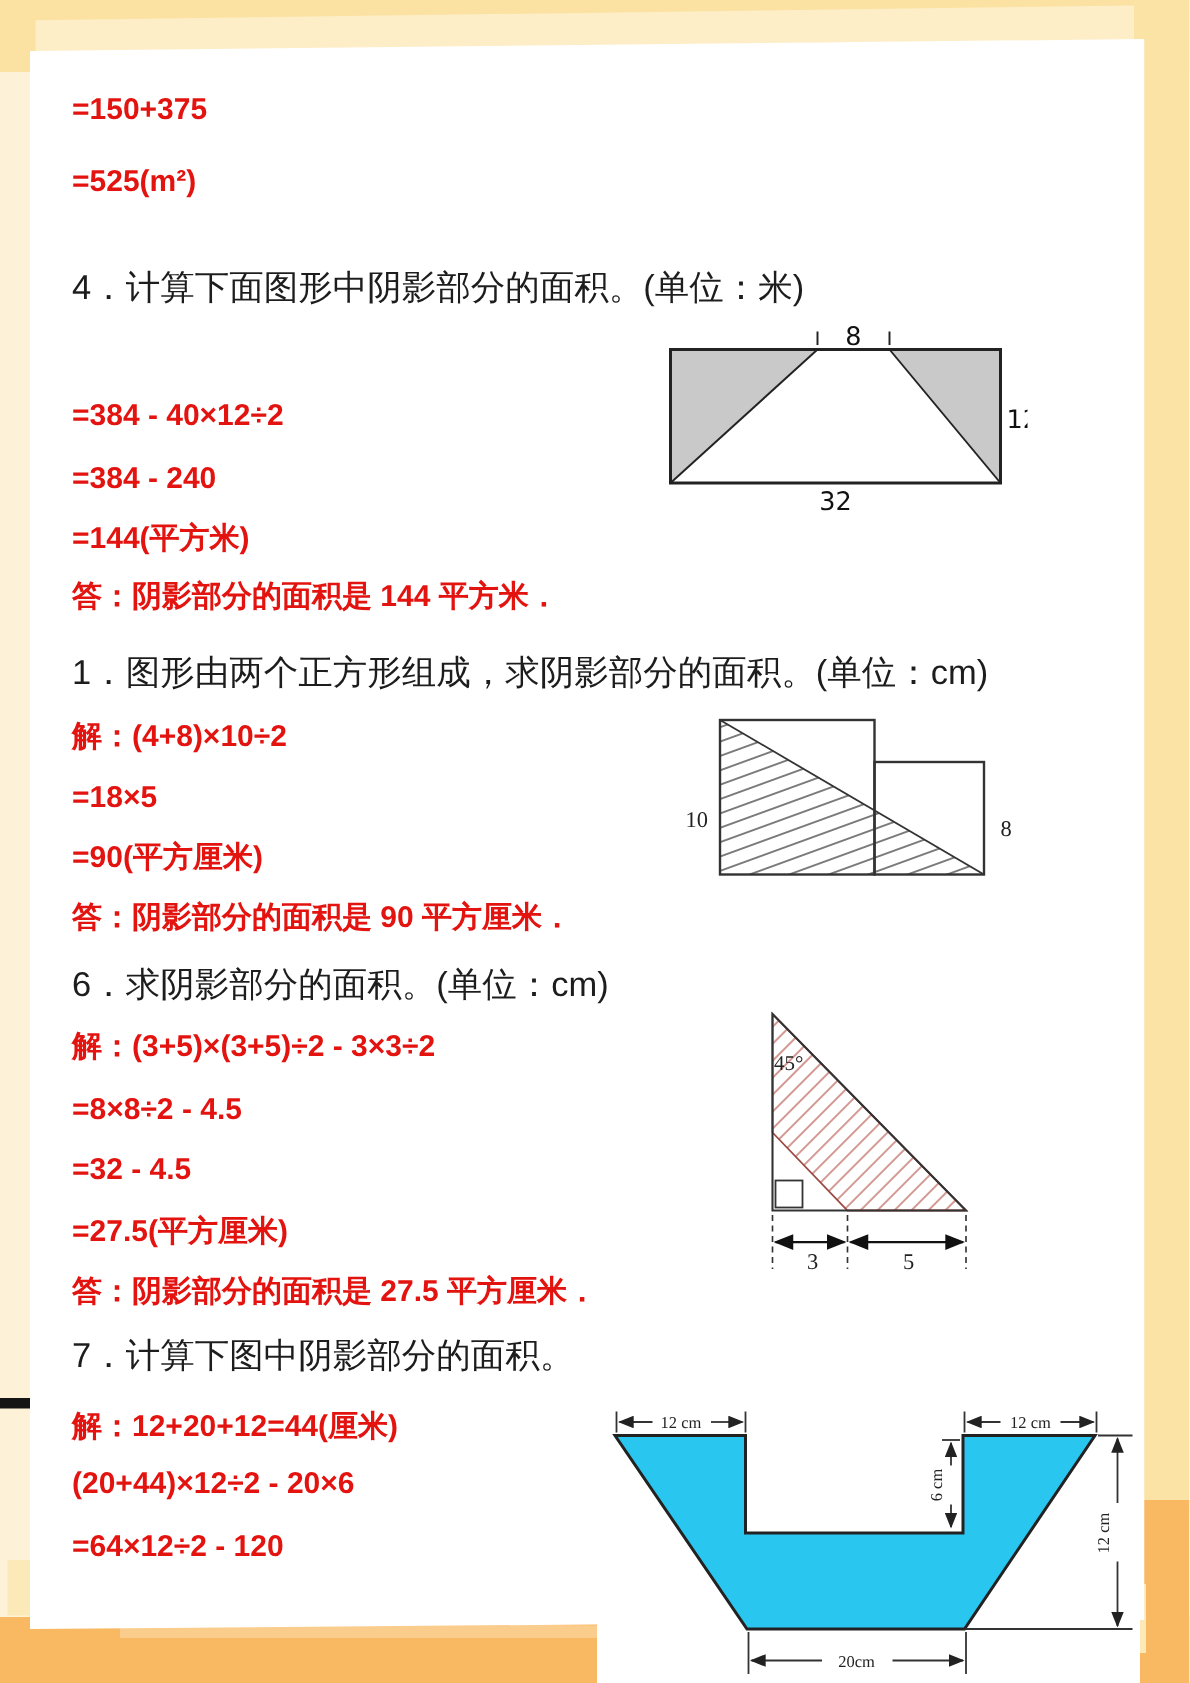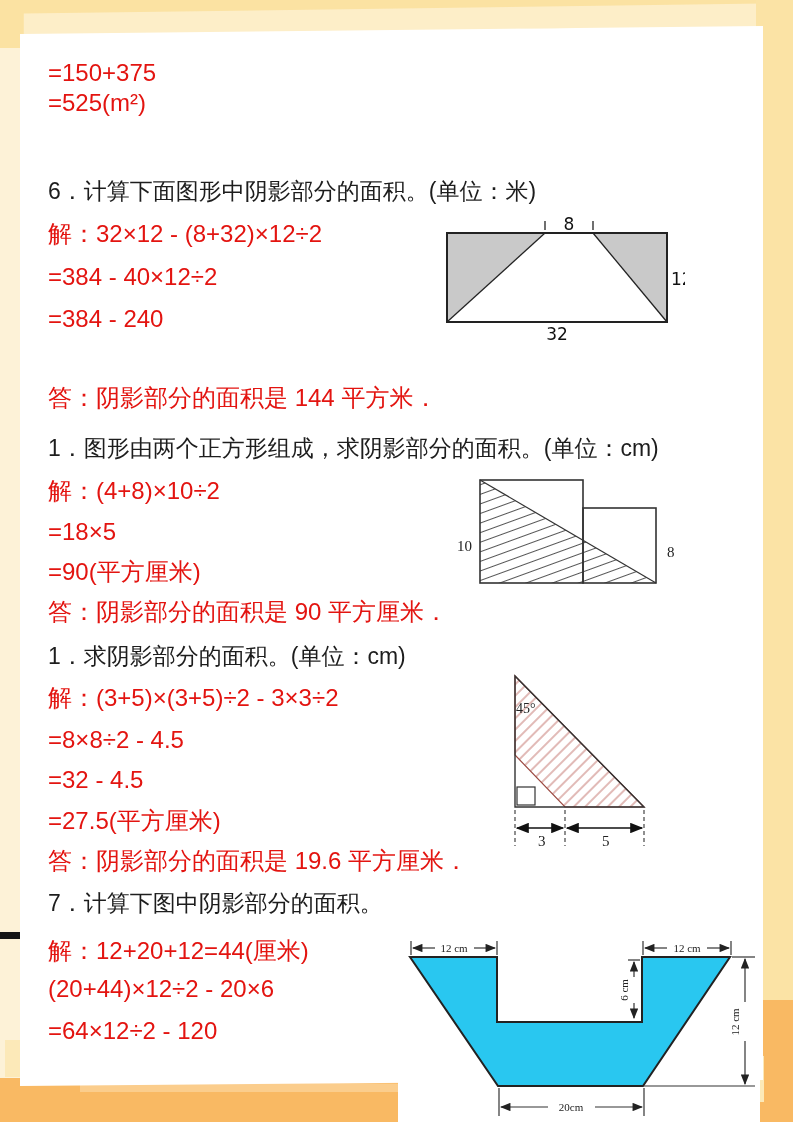--- a/index.html
+++ b/index.html
@@ -15,21 +15,21 @@
   .bg-orange-wedge{position:absolute;left:80px;top:1080px;width:580px;height:12px;background:#fbcd8c;
         clip-path:polygon(0 0,100% 55%,100% 100%,0 100%);}
   .bg-pale-sq-left{position:absolute;left:5px;top:1040px;width:20px;height:37px;background:#fce9b8;}
   .bg-pale-sq-right{position:absolute;left:738px;top:1056px;width:26px;height:46px;background:#fce9b8;}
   .bg-black-line{position:absolute;left:0;top:932px;width:30px;height:7px;background:#151515;}
   .card{position:absolute;left:0;top:0;width:793px;height:1122px;background:#ffffff;
         clip-path:polygon(20px 34px,763px 26px,763px 1080px,20px 1086px);}
   .fig7-white{position:absolute;left:398px;top:928px;width:362px;height:194px;background:#ffffff;}
   
   .ln{position:absolute;left:48px;white-space:nowrap;line-height:30px;}
-  .red{color:#e31410;font-weight:normal;font-size:24px;}
+  .red{color:#e31410;font-weight:bold;font-size:20px;}
   .blk{color:#1d1d1d;font-size:23px;font-weight:normal;}
   
   .fig{position:absolute;}
   .figtext{font-family:"Liberation Serif","DejaVu Serif",serif;fill:#222;}
   .dim{stroke:#333;stroke-width:1.2;fill:none;}
 </style>
 </head>
 <body>
 
 <div class="page">
@@ -41,26 +41,26 @@
   <div class="bg-orange-bottom"></div>
   <div class="bg-orange-wedge"></div>
   <div class="bg-pale-sq-left"></div>
   <div class="bg-black-line"></div>
   <div class="bg-pale-sq-right"></div>
 
   <div class="card"></div>
   <div class="fig7-white"></div>
 
   <div class="ln red" style="top:58px">=150+375</div>
-  <div class="ln red" style="top:88px">=525(m²)</div>
+  <div class="ln red" style="top:106px">=525(m²)</div>
 
-  <div class="ln blk" style="top:176px">6．计算下面图形中阴影部分的面积。(单位：米)</div>
-  <div class="ln red" style="top:219px">解：32×12 - (8+32)×12÷2</div>
+  <div class="ln blk" style="top:176px">4．计算下面图形中阴影部分的面积。(单位：米)</div>
   <div class="ln red" style="top:262px">=384 - 40×12÷2</div>
   <div class="ln red" style="top:304px">=384 - 240</div>
+  <div class="ln red" style="top:344px">=144(平方米)</div>
   <div class="ln red" style="top:383px">答：阴影部分的面积是 144 平方米．</div>
 
   <div class="fig" style="left:445px;top:216px">
     <svg width="240" height="128">
       <polygon points="2,17 100,17 2,106" fill="#c9c9c9"></polygon>
       <polygon points="222,17 148,17 222,106" fill="#c9c9c9"></polygon>
       <rect x="2" y="17" width="220" height="89" fill="none" stroke="#222" stroke-width="2"></rect>
       <line x1="100" y1="17" x2="2" y2="106" stroke="#222" stroke-width="1.3"></line>
       <line x1="148" y1="17" x2="222" y2="106" stroke="#222" stroke-width="1.3"></line>
       <line x1="100" y1="5" x2="100" y2="14" stroke="#222" stroke-width="1.3"></line>
@@ -86,26 +86,26 @@
       </defs>
       <polygon points="25,10 25,113 201,113" fill="url(#h5)"></polygon>
       <rect x="25" y="10" width="103" height="103" fill="none" stroke="#333" stroke-width="1.6"></rect>
       <rect x="128" y="38" width="73" height="75" fill="none" stroke="#333" stroke-width="1.6"></rect>
       <line x1="25" y1="10" x2="201" y2="113" stroke="#333" stroke-width="1.2"></line>
       <text x="2" y="81" font-size="15" class="figtext">10</text>
       <text x="212" y="87" font-size="15" class="figtext">8</text>
     </svg>
   </div>
 
-  <div class="ln blk" style="top:641px">1．求阴影部分的面积。(单位：cm)</div>
+  <div class="ln blk" style="top:641px">6．求阴影部分的面积。(单位：cm)</div>
   <div class="ln red" style="top:683px">解：(3+5)×(3+5)÷2 - 3×3÷2</div>
   <div class="ln red" style="top:725px">=8×8÷2 - 4.5</div>
   <div class="ln red" style="top:765px">=32 - 4.5</div>
   <div class="ln red" style="top:806px">=27.5(平方厘米)</div>
-  <div class="ln red" style="top:846px">答：阴影部分的面积是 19.6 平方厘米．</div>
+  <div class="ln red" style="top:846px">答：阴影部分的面积是 27.5 平方厘米．</div>
 
   <div class="fig" style="left:500px;top:660px">
     <svg width="175" height="192">
       <defs>
         <pattern id="h6" width="8" height="8" patternUnits="userSpaceOnUse" patternTransform="rotate(-45)">
           <line x1="0" y1="4" x2="8" y2="4" stroke="#c4766f" stroke-width="1"></line>
         </pattern>
         <marker id="ar" viewBox="0 0 10 8" refX="9" refY="4" markerWidth="9" markerHeight="7" orient="auto-start-reverse">
           <path d="M0,0 L10,4 L0,8 z" fill="#111"></path>
         </marker>

